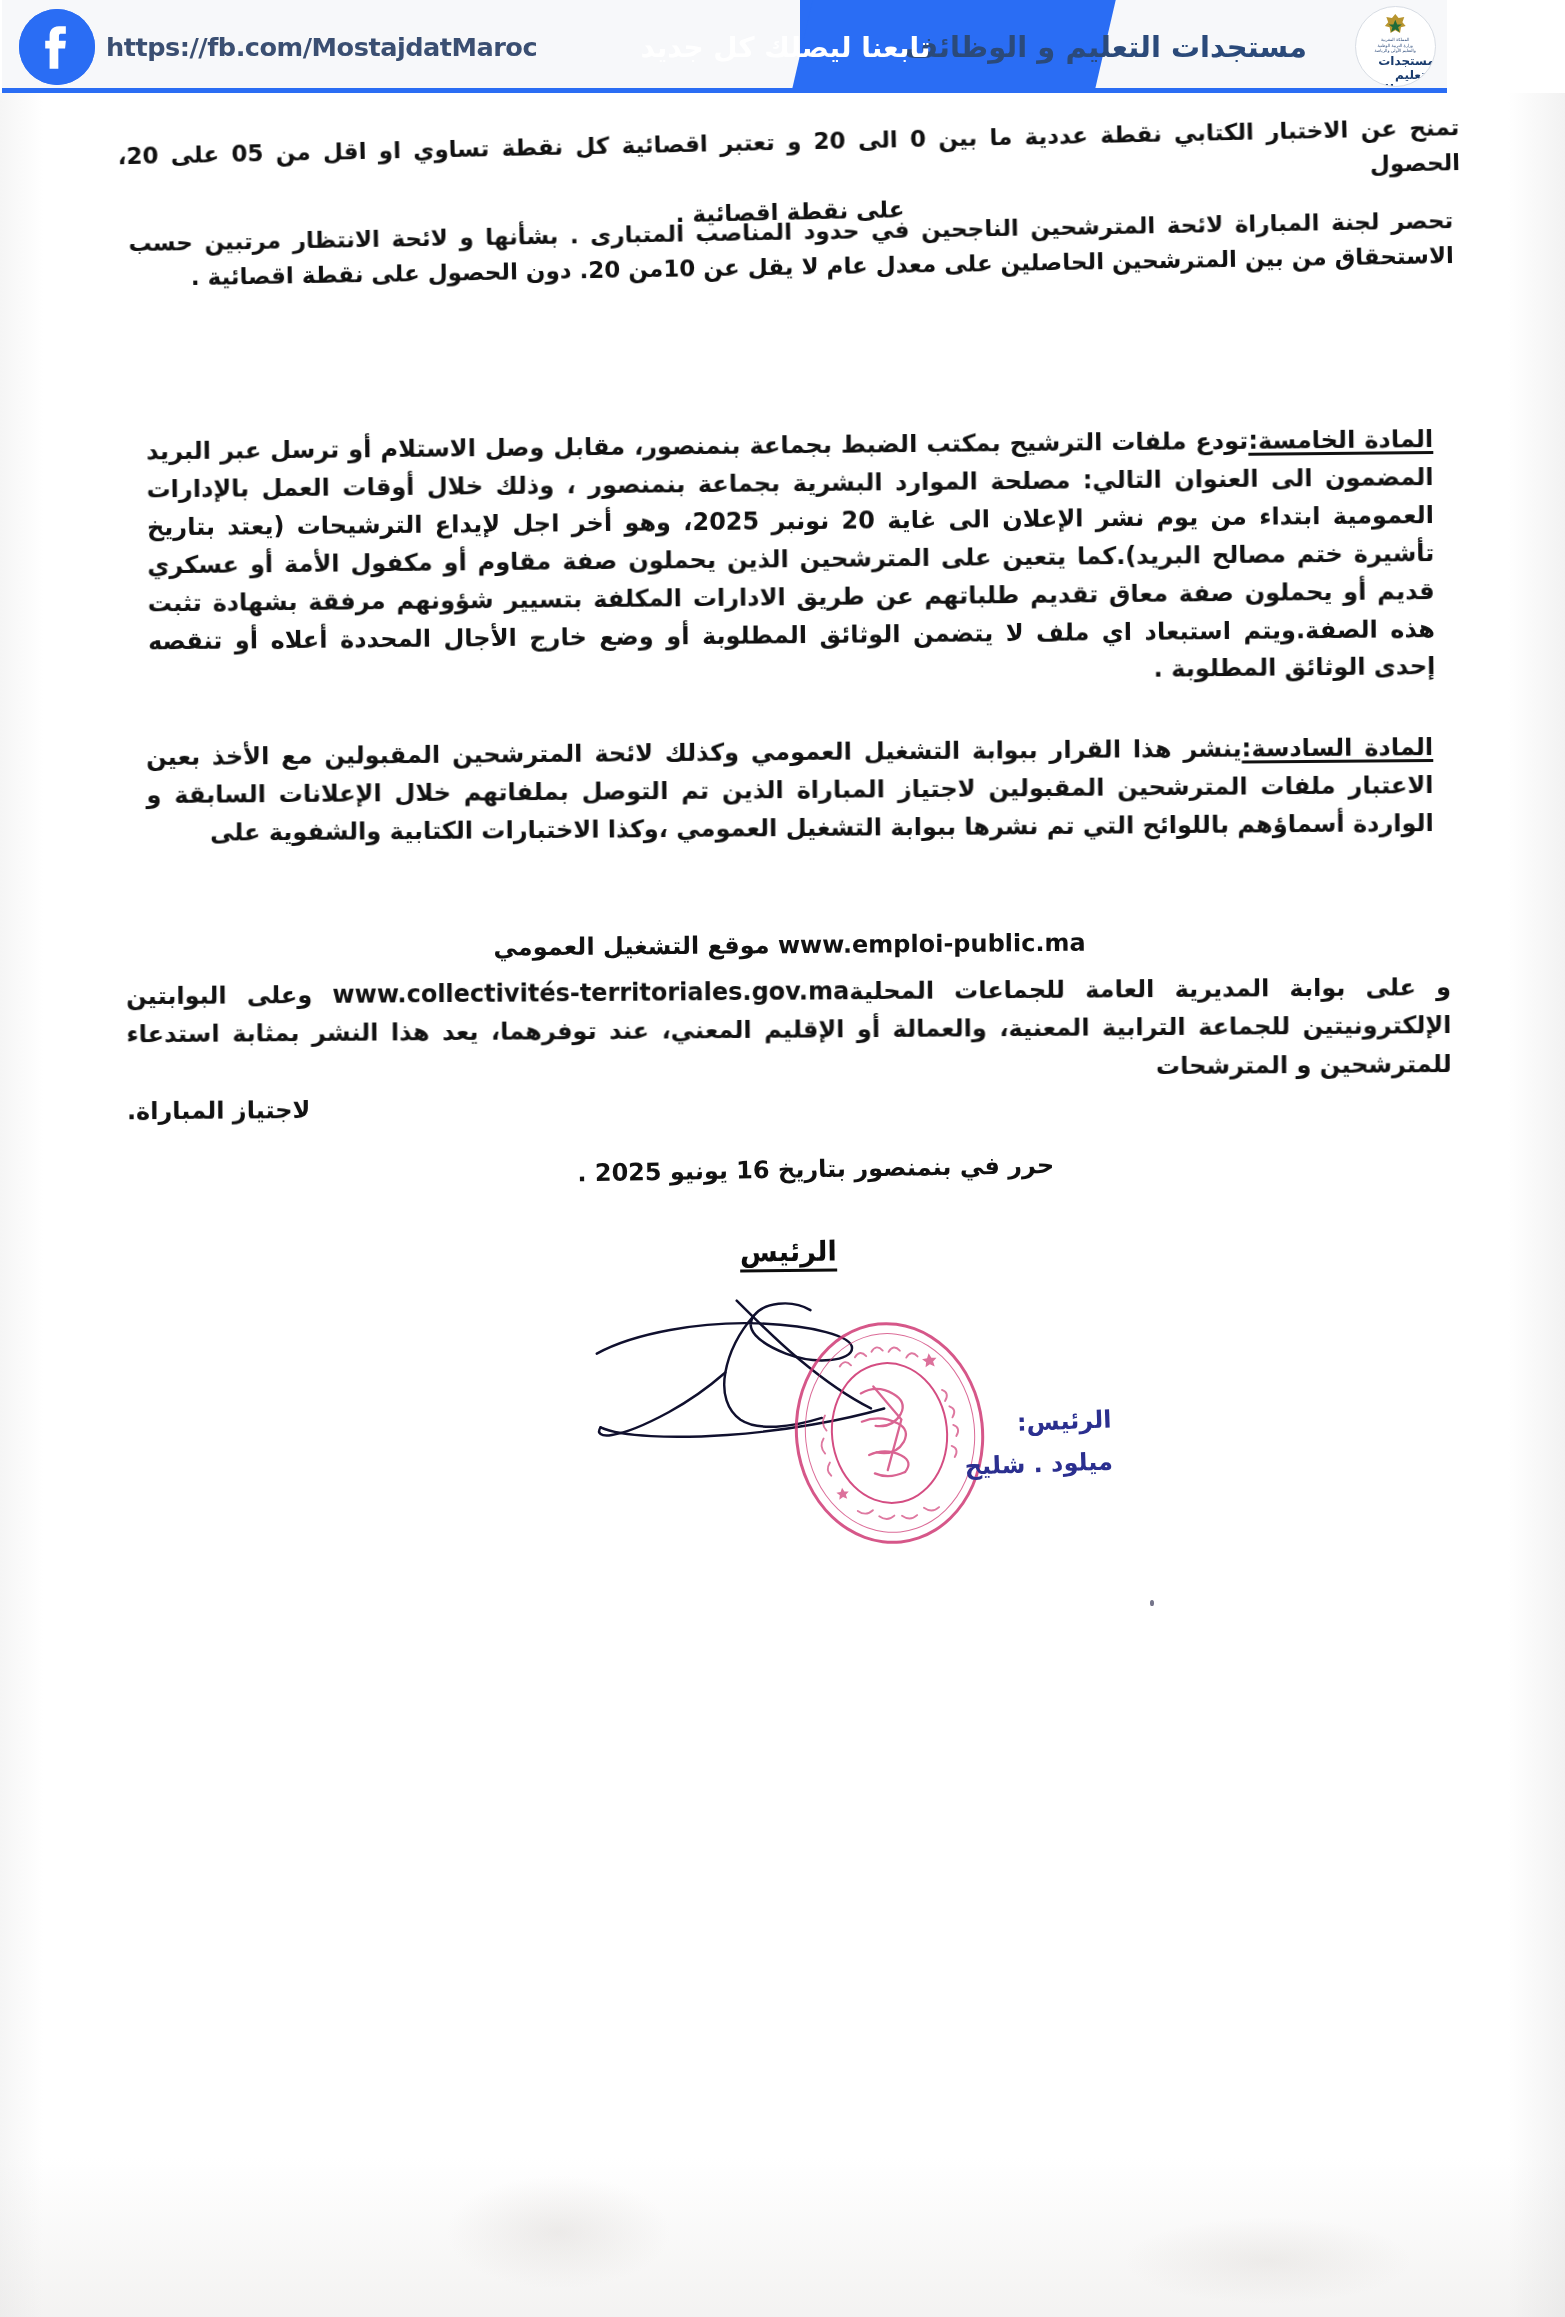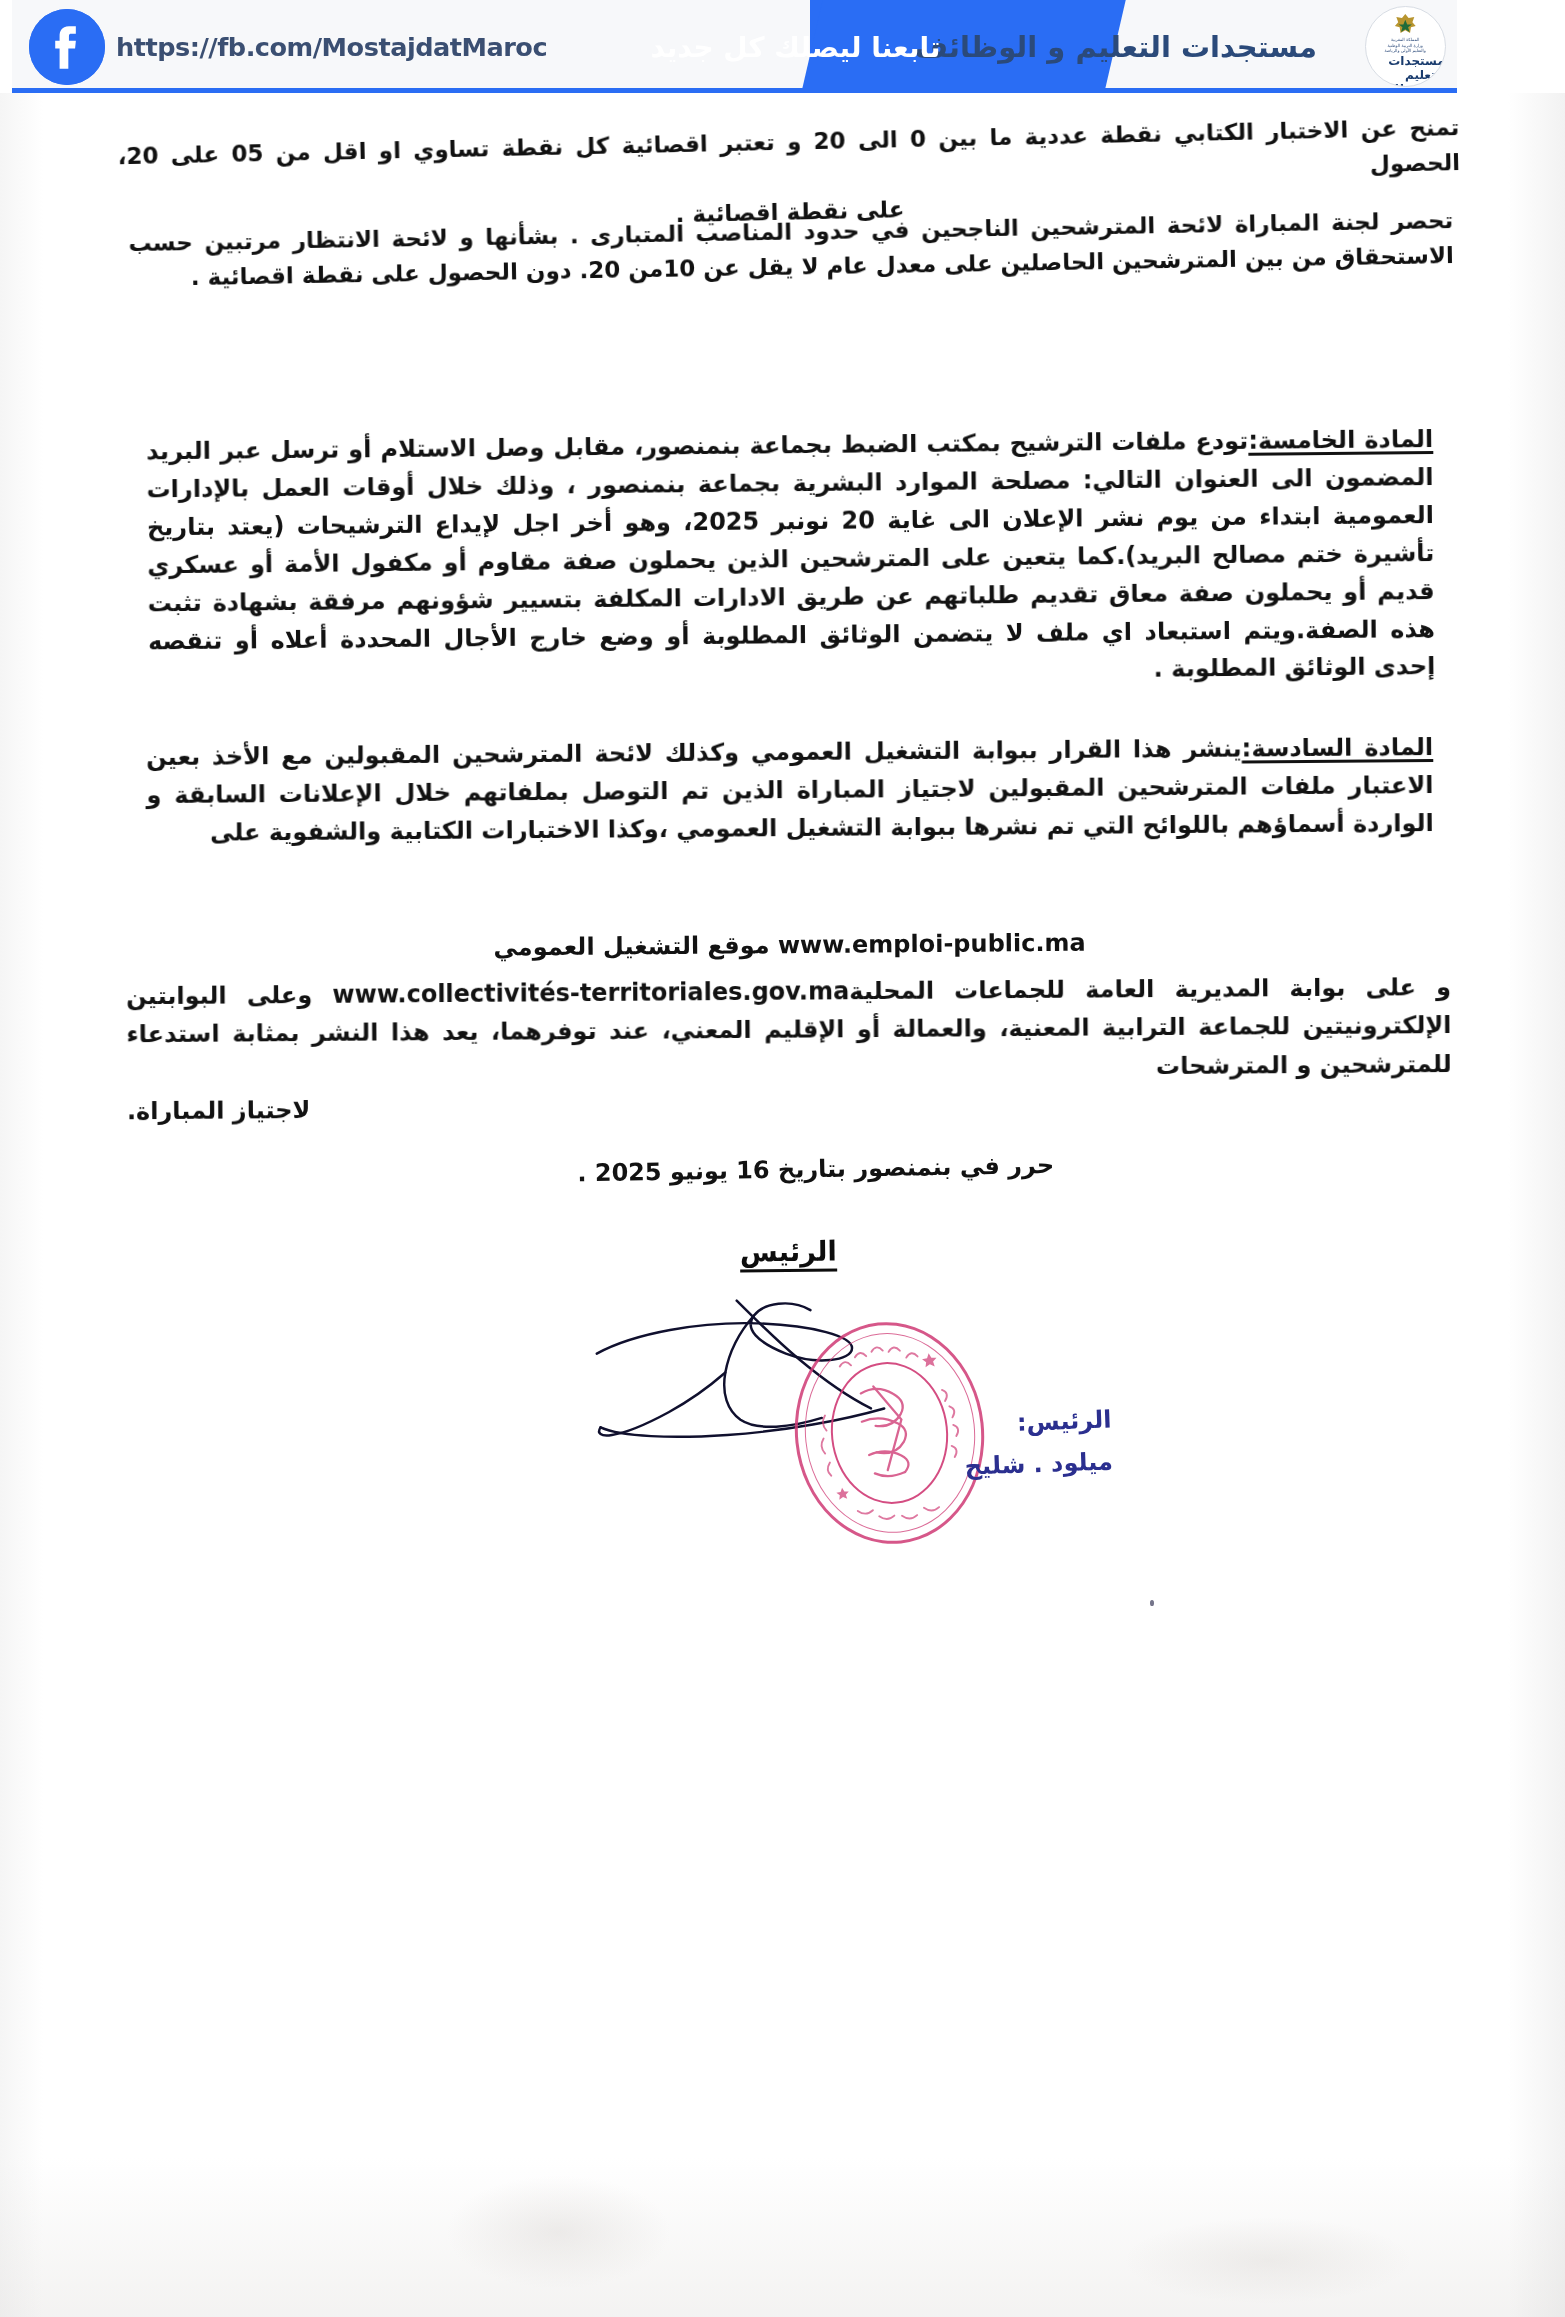--- a/index.html
+++ b/index.html
@@ -11,21 +11,21 @@
   body {
     width: 1565px; height: 2318px;
     font-family: "DejaVu Sans", "Liberation Sans", sans-serif;
     position: relative;
     overflow: hidden;
   }
 
   
   #banner {
     position: absolute;
-    top: 0; left: 12px;
+    top: 0; left: 2px;
     width: 1445px; height: 93px;
     background: #f7f8fa;
     overflow: hidden;
   }
   #banner-blue {
     position: absolute;
     top: 0; left: 800px;
     width: 303px; height: 93px;
     background: #2a6df4;
     transform: skewX(-13deg);

